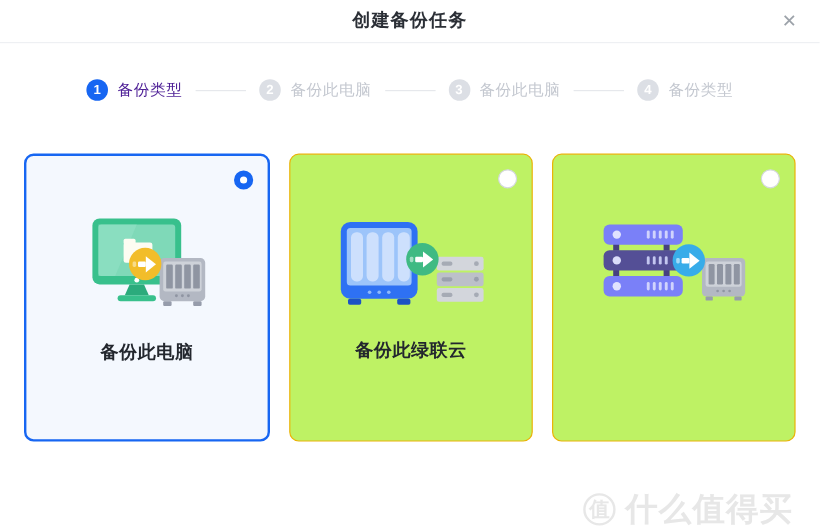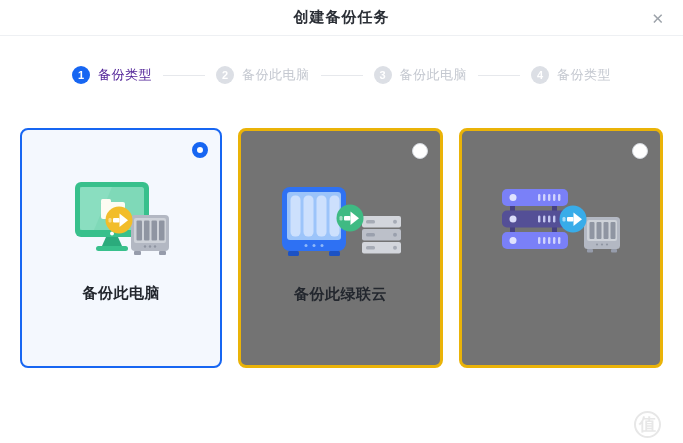--- a/index.html
+++ b/index.html
@@ -23,22 +23,22 @@
     width:18px;height:18px;border-radius:50%;background:#dcdfe5;color:#ffffff;
     font-size:11px;font-weight:700;display:flex;align-items:center;justify-content:center;flex:0 0 auto;
   }
   .step.active .step-circle{background:#1766f2;}
   .step-label{font-size:13px;color:#c4c8d0;letter-spacing:0.5px;white-space:nowrap;}
   .step.active .step-label{color:#4c1d95;font-weight:400;}
   .step-line{width:42px;height:1px;background:#e6e8ec;flex:0 0 auto;}
   
   .cards{display:flex;gap:16px;padding:0 20px;margin-top:44px;}
   .card{
-    position:relative;flex:1;height:240px;border:3px solid #eab308;border-radius:8px;
-    background:#737373;box-sizing:border-box;cursor:pointer;
+    position:relative;flex:1;height:240px;border:1px solid #eab308;border-radius:8px;
+    background:#bef264;box-sizing:border-box;cursor:pointer;
   }
   .card.selected{border:2px solid #1766f2;background:#f4f8fe;}
   .radio{
     position:absolute;top:12px;right:12px;width:16px;height:16px;border-radius:50%;
     border:1px solid #d4d8de;background:#ffffff;box-sizing:border-box;
   }
   .card.selected .radio{border:5px solid #1766f2;}
   .card-icon{margin-top:38px;display:flex;justify-content:center;}
   .card-label{
     text-align:center;margin-top:16px;font-size:15px;font-weight:700;color:#23272e;letter-spacing:0.5px;
@@ -205,15 +205,16 @@
           <rect x="69" y="48" width="6.5" height="4.5" rx="1" fill="#ffffff"></rect>
           <path d="M75.5 43.5 L84 50.2 L75.5 57 Z" fill="#ffffff"></path>
         </svg>
       </div>
     </div>
 
   </div>
 
   <div class="watermark">
     <span class="wm-logo">值</span>
+    <span class="wm-text">什么值得买</span>
   </div>
 
 </div>
 
 </body></html>

